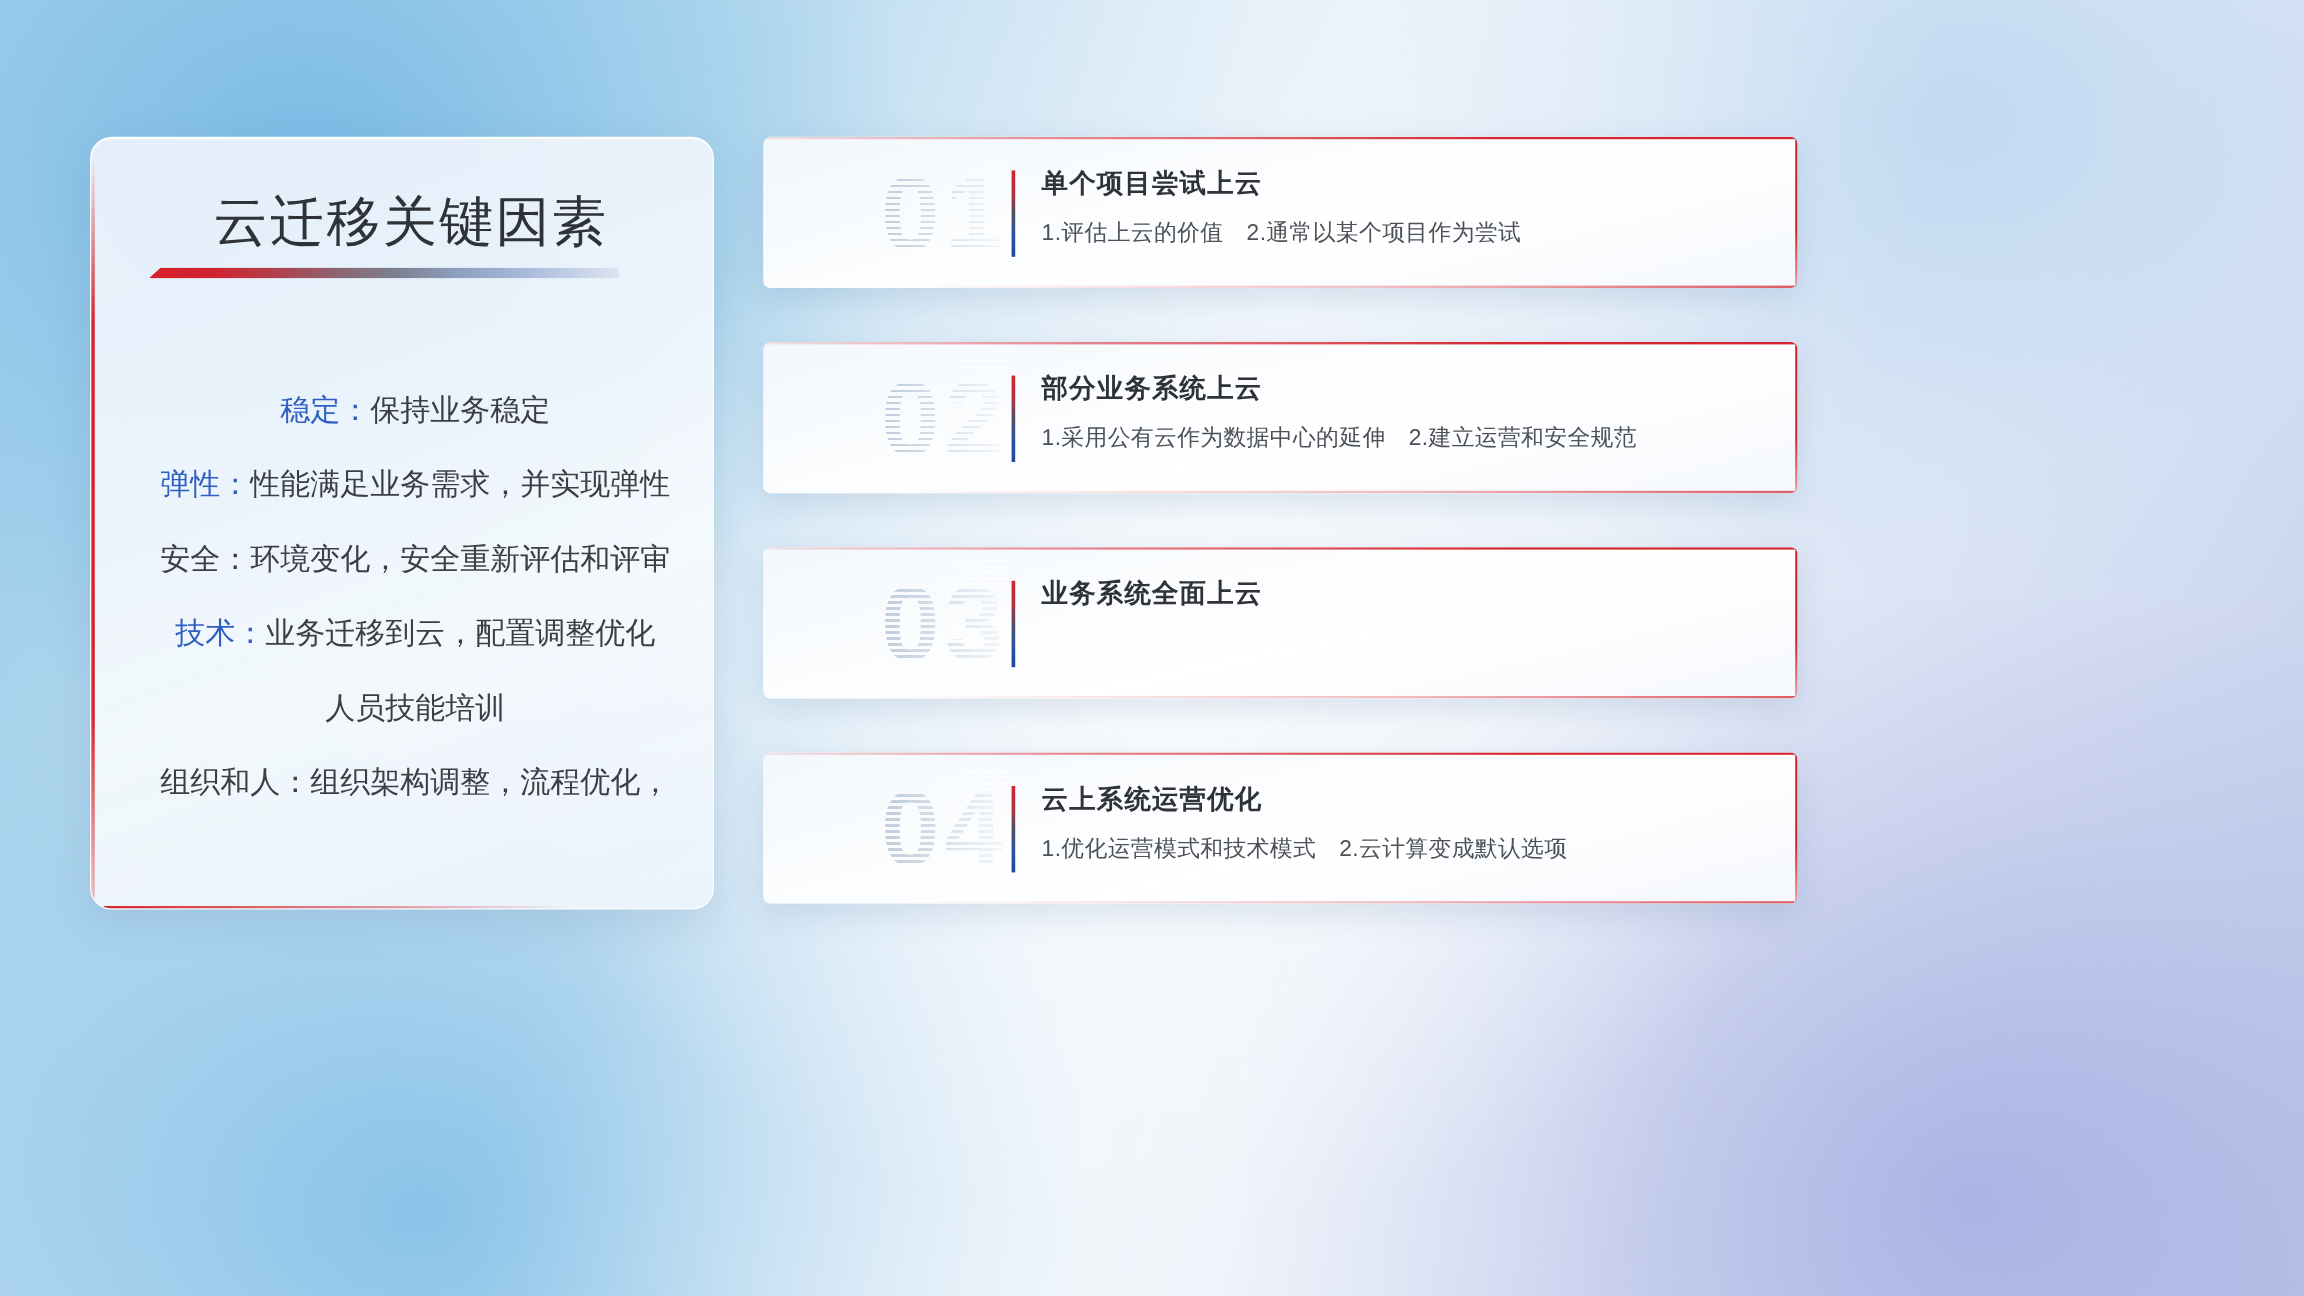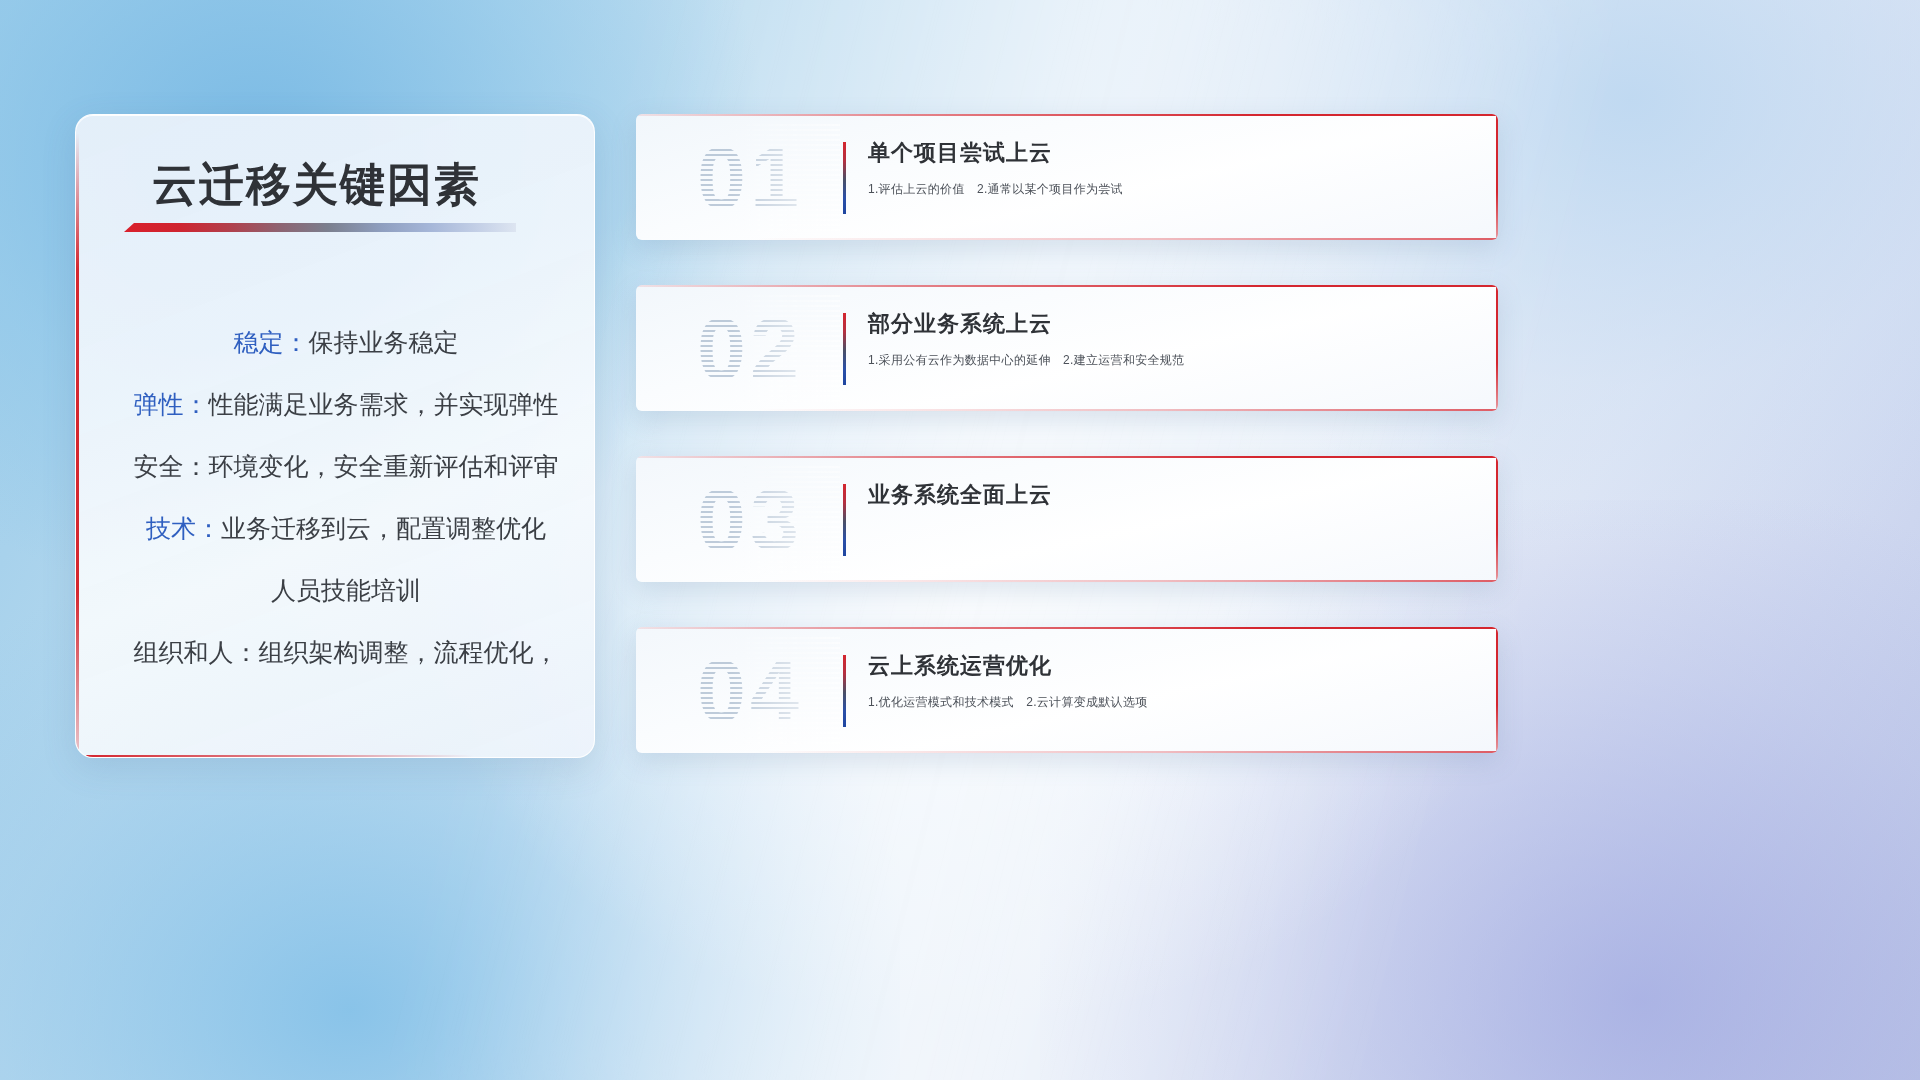--- a/index.html
+++ b/index.html
@@ -97,23 +97,23 @@
   .left-card .edge-red-bottom {
     position: absolute;
     left: 10px; right: 120px; bottom: 0;
     height: 2.5px;
     border-radius: 2px;
     background: linear-gradient(90deg, #d4262f 0%, rgba(212,38,48,0.45) 62%, rgba(212,38,48,0) 100%);
   }
 
   .panel-title {
     position: absolute;
-    left: 76px; top: 40px;
+    left: 102px; top: 40px;
     font-size: 45px;
-    font-weight: 700;
+    font-weight: 400;
     letter-spacing: 2px;
     color: #2f3237;
     white-space: nowrap;
   }
   .panel-rule {
     position: absolute;
     left: 48px; top: 108px;
     width: 392px; height: 9px;
     background: linear-gradient(90deg,
       #d9202c 0%, #cf2430 14%, #b1404c 27%,
@@ -173,21 +173,21 @@
   }
 
   .step-num {
     position: absolute;
     left: 24px; top: 10px;
     width: 180px; height: 108px;
     font-size: 88px;
     font-weight: 700;
     letter-spacing: 4px;
     line-height: 108px;
-    text-align: center;
+    text-align: right;
     color: #8ea4bd;
     opacity: 0.55;
     -webkit-mask-image: repeating-linear-gradient(180deg,
         rgba(0,0,0,1) 0px, rgba(0,0,0,1) 2px,
         rgba(0,0,0,0) 2px, rgba(0,0,0,0) 5px);
     mask-image: repeating-linear-gradient(180deg,
         rgba(0,0,0,1) 0px, rgba(0,0,0,1) 2px,
         rgba(0,0,0,0) 2px, rgba(0,0,0,0) 5px);
     user-select: none;
   }
@@ -212,21 +212,21 @@
   }
   .step-title {
     font-size: 22px;
     font-weight: 700;
     color: #2f3237;
     letter-spacing: 1px;
     white-space: nowrap;
   }
   .step-sub {
     margin-top: 13px;
-    font-size: 12px;
+    font-size: 19px;
     color: #4c5159;
     letter-spacing: 0.3px;
     white-space: nowrap;
   }
 </style>
 </head>
 <body>
 
 <div id="slide">
 

